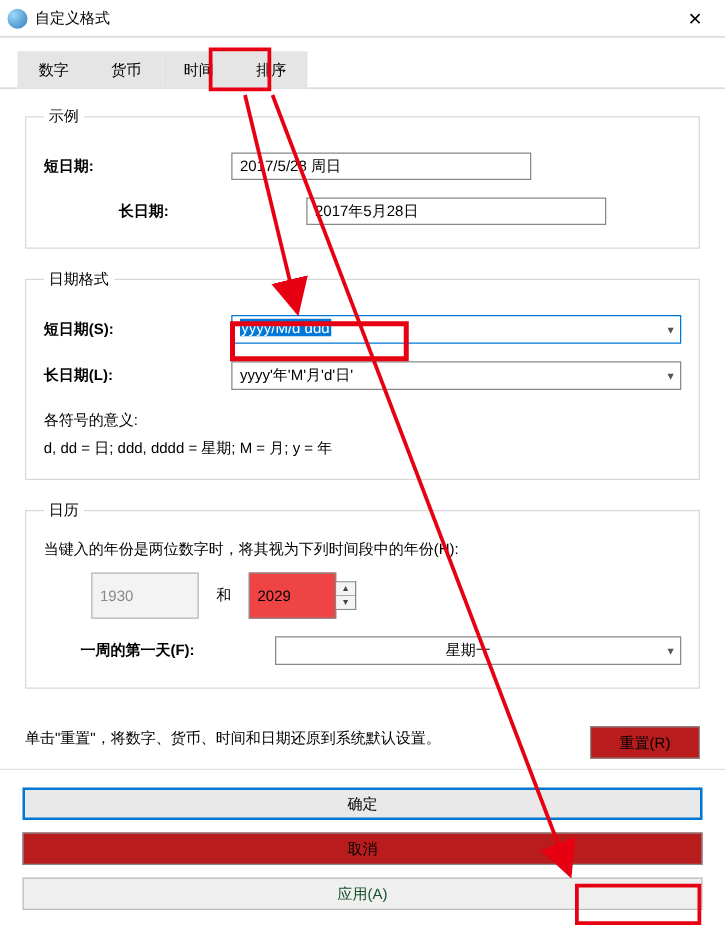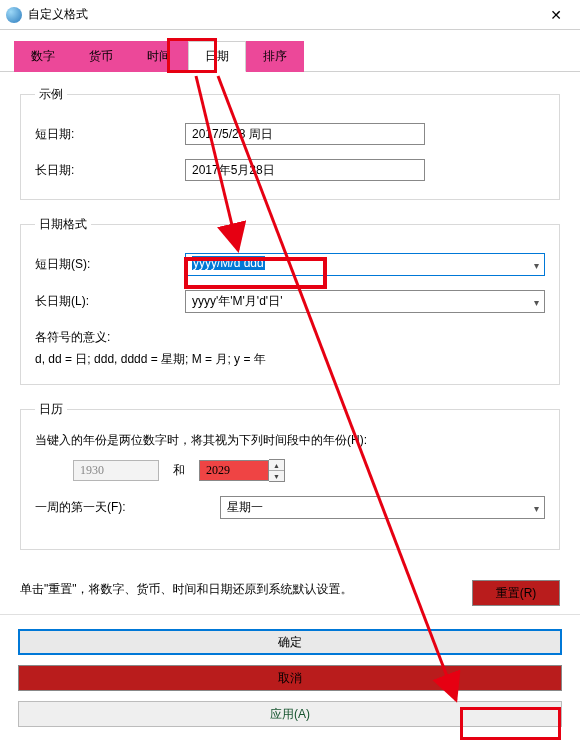--- a/index.html
+++ b/index.html
@@ -38,21 +38,21 @@
   .tabs {
     display: flex;
     border-bottom: 1px solid #d0d0d0;
     padding: 10px 14px 0 14px;
     gap: 0;
   }
   .tab {
     padding: 6px 16px;
     border: 1px solid transparent;
     border-bottom: none;
-    background: #ec4899;
+    background: #e5e5e5;
     position: relative;
     top: 1px;
     color: #000;
   }
   .tab.active {
     border-color: #d0d0d0;
     border-bottom: 1px solid #fff;
     background: #fff;
   }
   .red-box-tab {
@@ -69,20 +69,21 @@
     padding: 14px 14px 14px 14px;
   }
   legend { padding: 0 4px; }
   .row {
     display: flex;
     align-items: center;
     margin: 6px 0 14px 0;
   }
   .row .lbl {
     width: 150px;
+    font-weight: bold;
   }
   .textbox {
     border: 1px solid #888;
     height: 22px;
     padding: 2px 6px;
     width: 240px;
     background: #fff;
     font-family: inherit;
     font-size: 12px;
   }
@@ -125,26 +126,26 @@
     pointer-events: none;
   }
   .symbol-meaning { margin-top: 6px; line-height: 1.8; }
   .calendar-row {
     display: flex;
     align-items: center;
     margin: 10px 0 14px 0;
   }
   .year-box {
     width: 86px;
-    height: 21px;
+    height: 37px;
     border: 1px solid #b5b5b5;
     background: #f3f3f3;
     color: #888;
     padding: 2px 6px;
-    font-family: Liberation Serif, serif;
+    font-family: Liberation Sans, sans-serif;
     font-size: 12px;
   }
   .spinner {
     display: flex; flex-direction: column;
     border: 1px solid #888;
     border-left: none;
     height: 23px;
     width: 16px;
   }
   .spinner div {
@@ -196,34 +197,33 @@
 <div class="titlebar">
   <div class="globe"></div>
   <div class="title">自定义格式</div>
   <div class="close">✕</div>
 </div>
 
 <div class="tabs">
   <div class="tab">数字</div>
   <div class="tab">货币</div>
   <div class="tab">时间</div>
-  <div class="tab active">日期</div>
   <div class="tab">排序</div>
 </div>
 <div class="red-box-tab" style="left:167px; top:38px; width:50px; height:35px;"></div>
 
 <div class="content">
 
   <fieldset>
     <legend>示例</legend>
     <div class="row">
       <div class="lbl">短日期:</div>
       <input class="textbox" readonly="" value="2017/5/28 周日" style="">
     </div>
-    <div class="row" style="margin-bottom:4px;">
+    <div class="row" style="margin-bottom:4px;justify-content:center;">
       <div class="lbl">长日期:</div>
       <input class="textbox" readonly="" value="2017年5月28日" style="">
     </div>
   </fieldset>
 
   <fieldset>
     <legend>日期格式</legend>
 
     <div class="row" style="position:relative;">
       <div class="lbl">短日期(S):</div>
@@ -254,21 +254,21 @@
     <div>当键入的年份是两位数字时，将其视为下列时间段中的年份(H):</div>
     <div class="calendar-row">
       <input class="year-box" disabled="" style="margin-left: 38px;" value="1930">
       <span class="and-lbl">和</span>
       <input class="year-box" style="background: #ef4444; color: rgb(0, 0, 0); border-color: rgb(136, 136, 136); width: 70px;" value="2029">
       <div class="spinner">
         <div>▲</div>
         <div>▼</div>
       </div>
     </div>
-    <div class="row" style="margin-bottom:16px;">
+    <div class="row" style="margin-bottom:4px;text-align:center;">
       <div class="lbl">一周的第一天(F):</div>
       <div class="combo weekday-combo">
         <div class="combo-input">星期一</div>
         <span class="chev">▾</span>
       </div>
     </div>
   </fieldset>
 
 </div>
 

